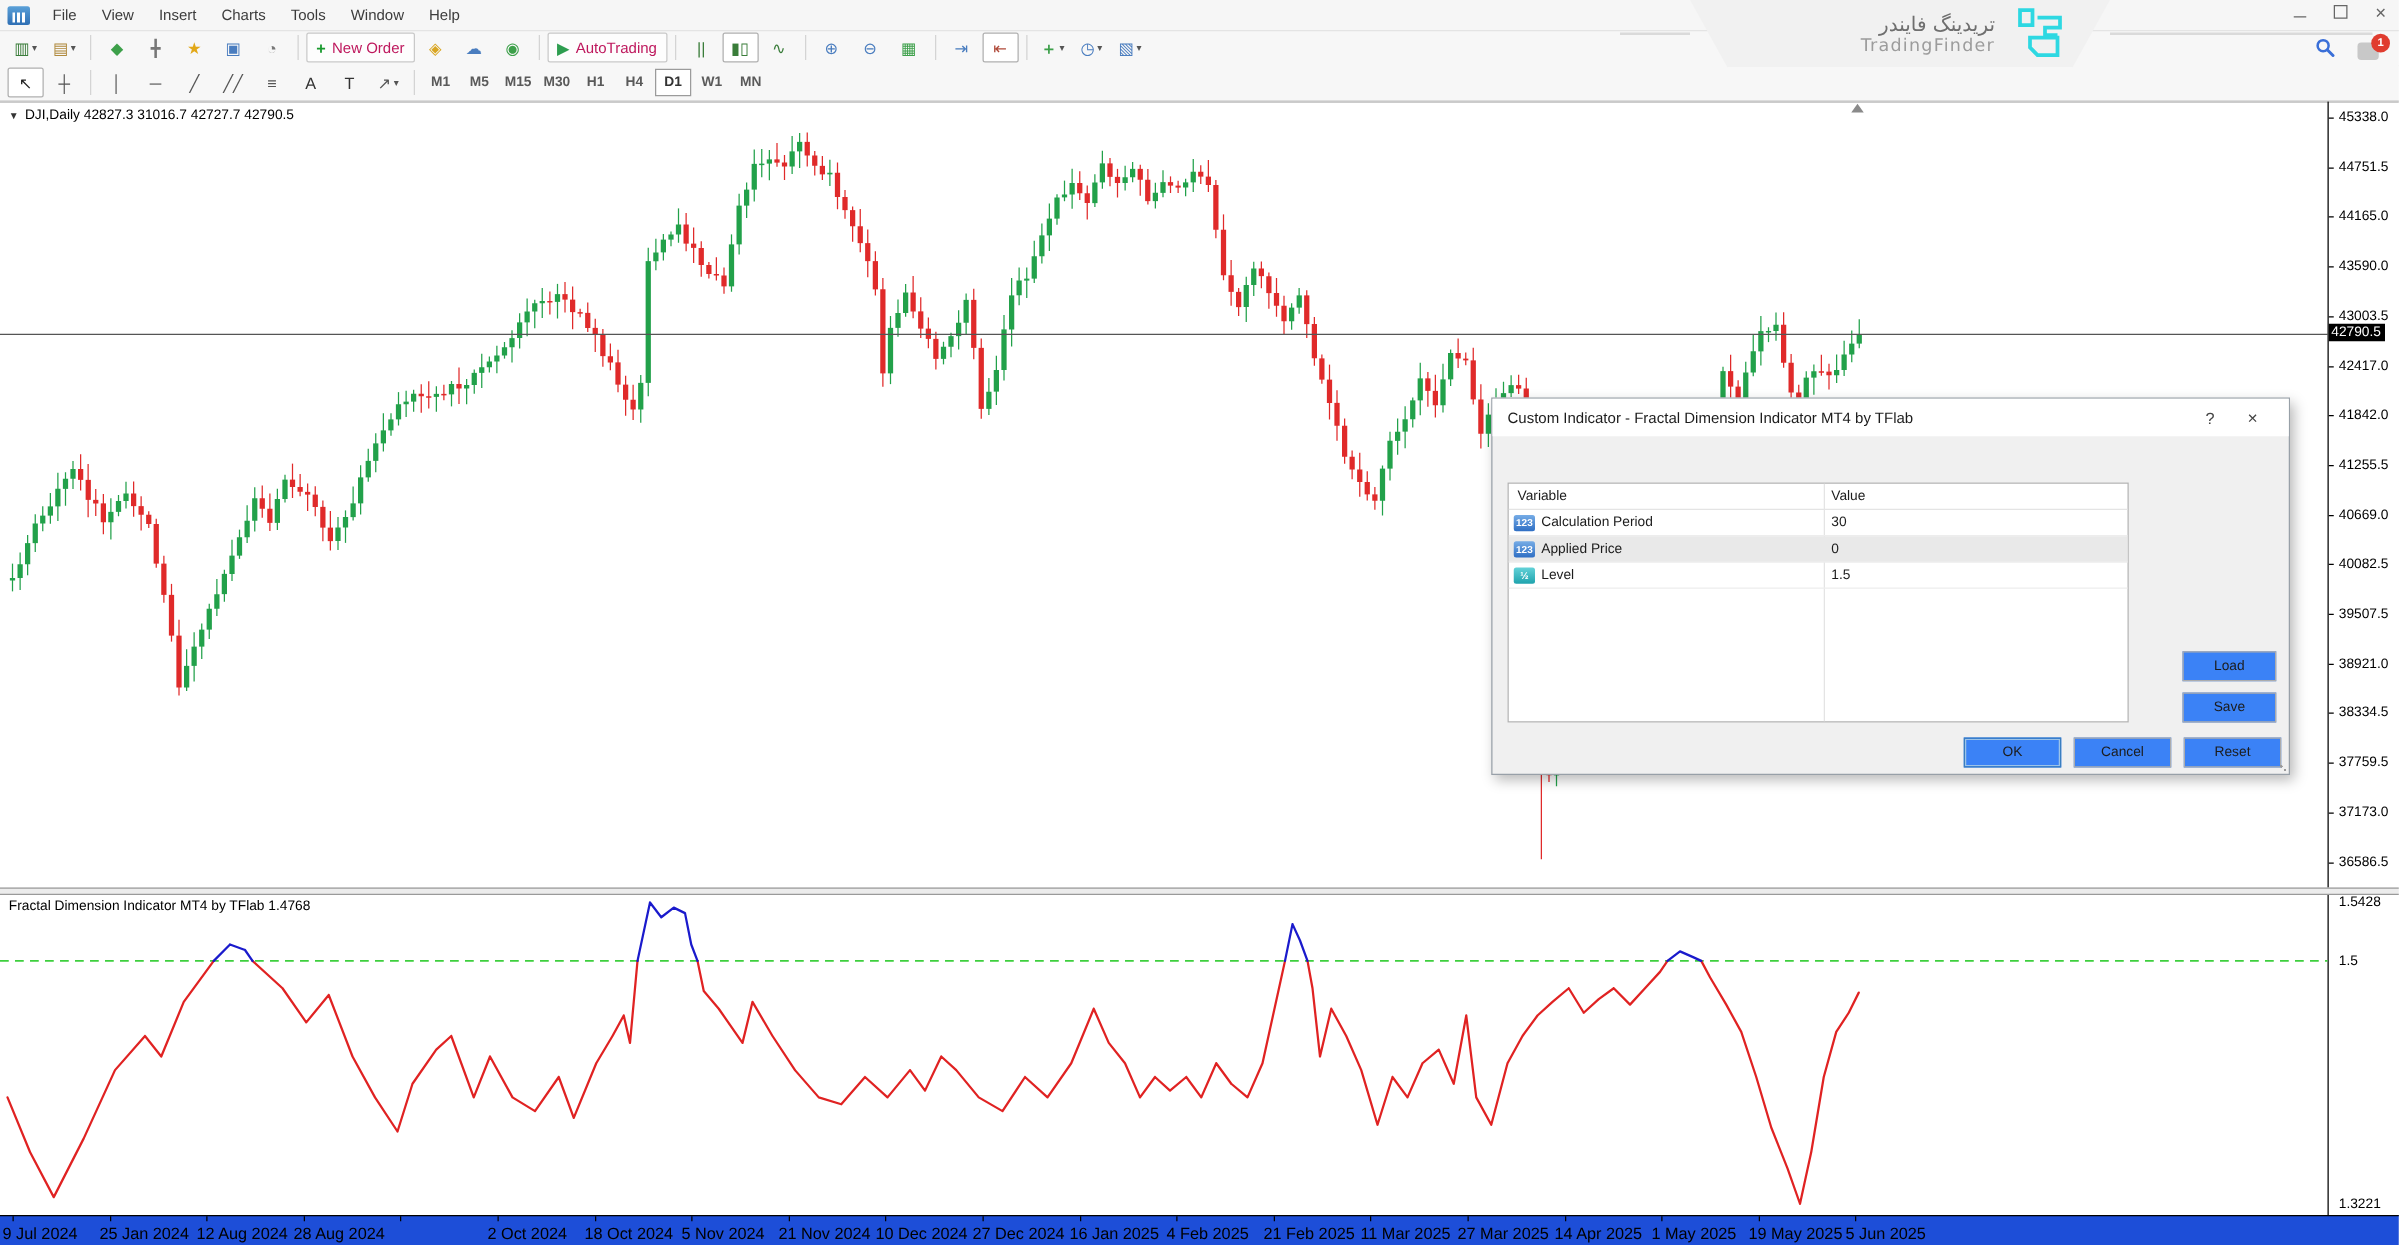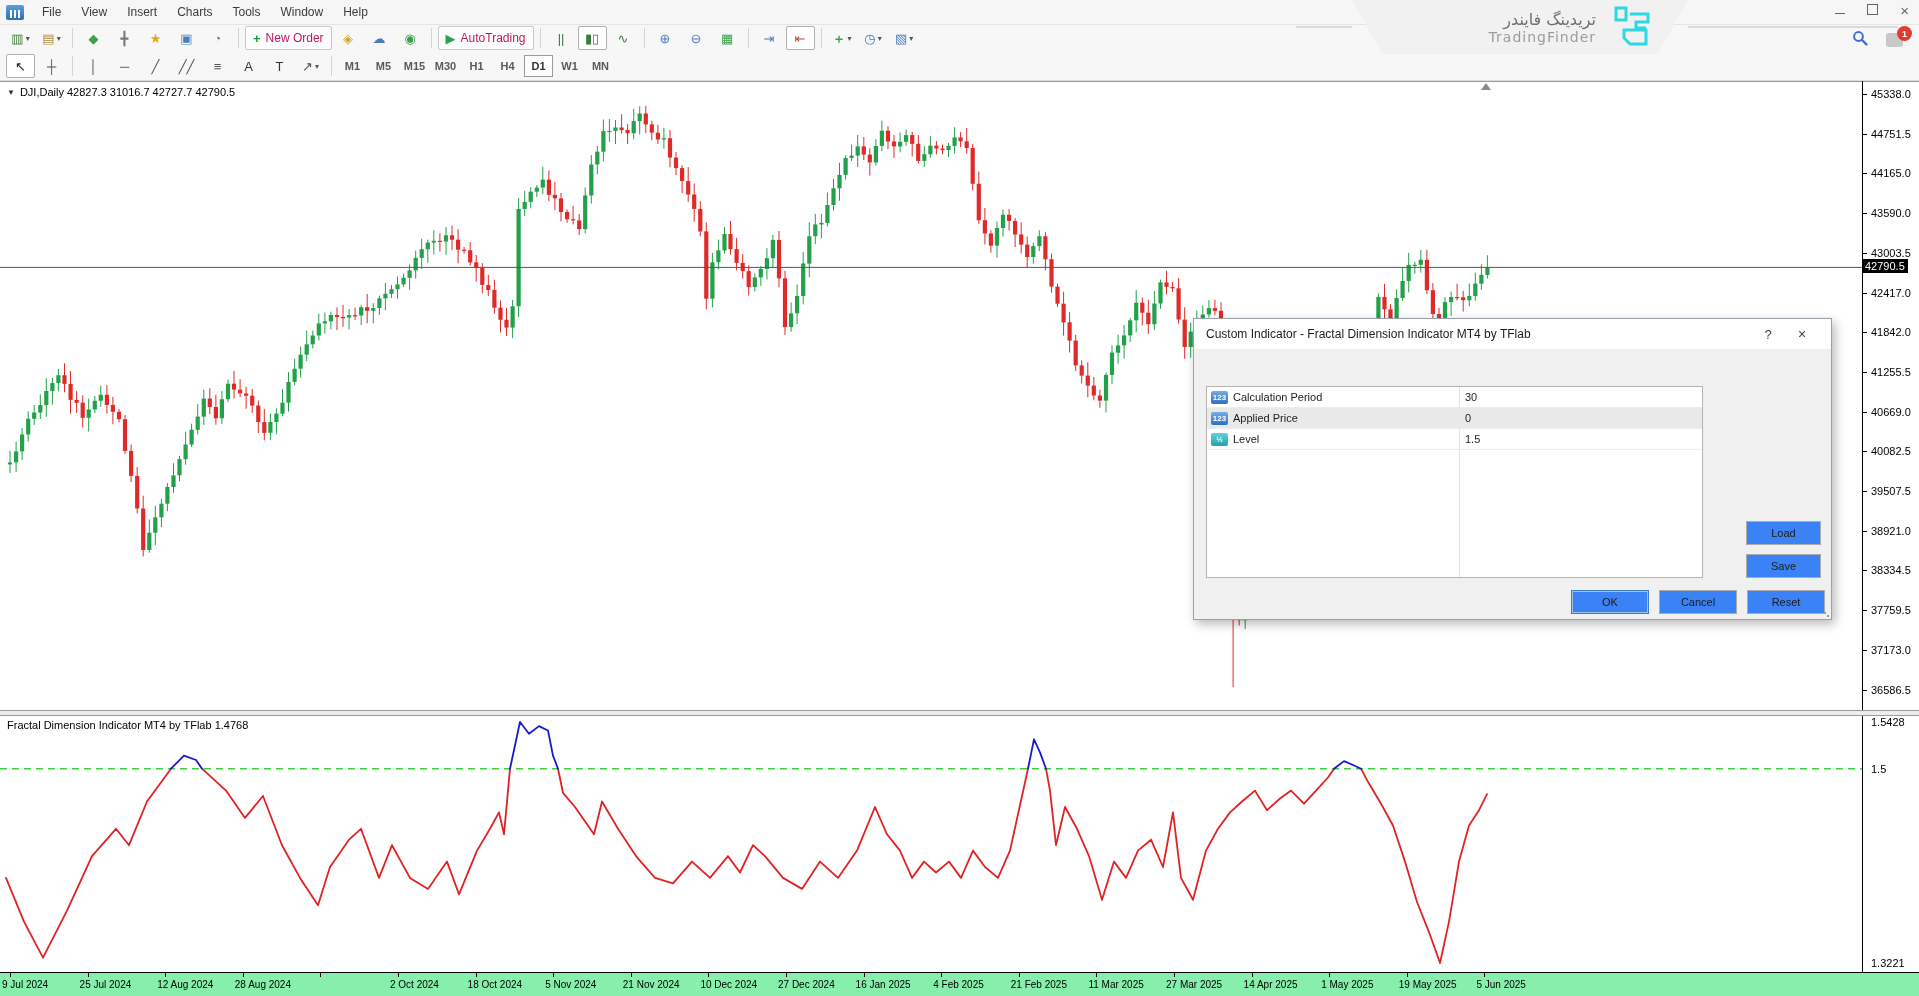--- a/index.html
+++ b/index.html
@@ -59,21 +59,21 @@
   .plabel{position:absolute;left:8px;white-space:nowrap;}
   .ptick{position:absolute;left:0;width:4px;height:1px;background:#000;}
   #price-tag{position:absolute;left:0;background:#000;color:#fff;padding:1px 3px 1px 2px;font-size:11px;z-index:3;}
   
   #splitter{position:absolute;left:0;right:0;top:710px;height:6px;background:#ececec;
     border-top:1px solid #9a9a9a;border-bottom:1px solid #9a9a9a;box-sizing:border-box;z-index:2;}
   
   #ind-label{position:absolute;left:7px;top:719px;font-size:11px;color:#000;z-index:2;}
   
   #date-axis{position:absolute;left:0;top:972px;width:1919px;height:24px;border-top:1px solid #000;
-    font-size:10px;color:#000;z-index:2;background:#86efac;}
+    font-size:13px;color:#000;z-index:2;background:#1d4ed8;}
   .dlabel{position:absolute;top:6px;white-space:nowrap;}
   .dtick{position:absolute;top:0;width:1px;height:4px;background:#000;}
   
   #dialog{position:absolute;left:1193px;top:318px;width:637px;height:300px;background:#f0f0f0;
     border:1px solid #98a0a8;box-shadow:3px 4px 10px rgba(0,0,0,.28);z-index:50;font-size:11px;color:#1c1c1c;}
   #dlg-title{height:30px;background:#fff;display:flex;align-items:center;padding:0 12px;font-size:12px;}
   #dlg-title .spacer{flex:1;}
   .dlg-sysbtn{width:34px;text-align:center;color:#444;font-size:13px;cursor:default;}
   #dlg-tabs{display:flex;padding:7px 0 0 8px;}
   .dtab{padding:3px 8px 4px;border:1px solid transparent;cursor:default;}
@@ -828,21 +828,21 @@
       <div class="plabel" style="top: 876.004px;">1.3221</div>
     </div>
 
   <div id="splitter"></div>
   <div id="ind-label">Fractal Dimension Indicator MT4 by TFlab 1.4768</div>
 
   <div id="date-axis">
       <div class="dtick" style="left: 10px;"></div>
       <div class="dlabel" style="left: 2px;">9 Jul 2024</div>
       <div class="dtick" style="left: 87.6px;"></div>
-      <div class="dlabel" style="left: 79.6px;">25 Jul 2024</div>
+      <div class="dlabel" style="left: 79.6px;">25 Jan 2024</div>
       <div class="dtick" style="left: 165.2px;"></div>
       <div class="dlabel" style="left: 157.2px;">12 Aug 2024</div>
       <div class="dtick" style="left: 242.8px;"></div>
       <div class="dlabel" style="left: 234.8px;">28 Aug 2024</div>
       <div class="dtick" style="left: 320.4px;"></div>
       <div class="dlabel" style="left: 297px; margin-top: 48px;">16 Sep 2024</div>
       <div class="dtick" style="left: 398px;"></div>
       <div class="dlabel" style="left: 390px;">2 Oct 2024</div>
       <div class="dtick" style="left: 475.6px;"></div>
       <div class="dlabel" style="left: 467.6px;">18 Oct 2024</div>
@@ -876,20 +876,24 @@
 
   <div id="dialog">
     <div id="dlg-title">
       <span>Custom Indicator - Fractal Dimension Indicator MT4 by TFlab</span>
       <span class="spacer"></span>
       <span class="dlg-sysbtn">?</span>
       <span class="dlg-sysbtn" style="font-size:14px;">×</span>
     </div>
     <div id="param-box">
       <div class="coldiv"></div>
+      <div class="phead">
+        <span class="h1">Variable</span>
+        <span class="h2">Value</span>
+      </div>
       <div id="param-rows">
           <div class="prow">
             <span class="picon">123</span>
             <span class="pname">Calculation Period</span>
             <span class="pval">30</span>
           </div>
           <div class="prow sel">
             <span class="picon">123</span>
             <span class="pname">Applied Price</span>
             <span class="pval">0</span>

